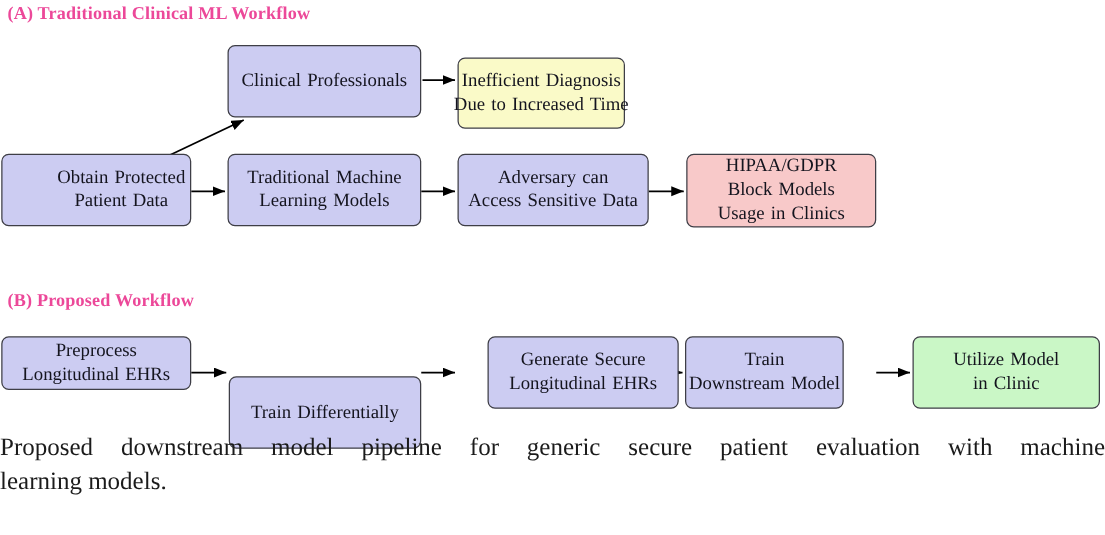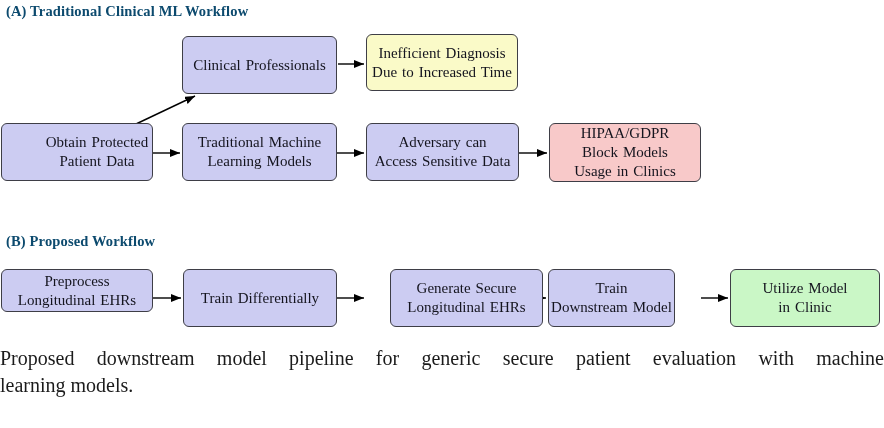--- a/index.html
+++ b/index.html
@@ -2,34 +2,34 @@
 <html><head>
 <meta charset="utf-8">
 <style>
   html, body { margin:0; padding:0; background:#ffffff; }
   body { width:884px; height:428px; font-family:"Liberation Serif", serif; }
   .fig { position:relative; width:884px; height:428px; background:#fff; overflow:hidden; }
 
   .arrows { position:absolute; left:0; top:0; pointer-events:none; }
   .arrow-line { stroke:#000000; stroke-width:1.4; }
 
-  .sec-label { position:absolute; font-weight:bold; font-size:14.5px; color:#0c4a6e; letter-spacing:0.15px; white-space:nowrap; }
+  .sec-label { position:absolute; font-weight:bold; font-size:14.5px; color:#ec4899; letter-spacing:0.15px; white-space:nowrap; }
   #label-a { left:6px; top:3px; }
   #label-b { left:6px; top:233px; }
 
   .node {
     position:absolute; box-sizing:border-box;
     border:1px solid #3e3e46; border-radius:6px;
     display:flex; flex-direction:column; justify-content:center; align-items:center;
     font-size:15px; line-height:19px; color:#14141e;
     text-align:center; word-spacing:0.08em; white-space:nowrap;
   }
   #n-obtain      { left:1px;   top:123px; width:152px; height:58px;padding-left:40px; }
   #n-clinical    { left:182px; top:36px;  width:155px; height:58px; }
-  #n-inefficient { left:366px; top:34px;  width:152px; height:57px; }
+  #n-inefficient { left:366px; top:46px;  width:134px; height:57px; }
   #n-traditional { left:182px; top:123px; width:155px; height:58px; }
   #n-adversary   { left:366px; top:123px; width:153px; height:58px; }
   #n-hipaa       { left:549px; top:123px; width:152px; height:59px; }
   #n-preprocess  { left:1px;   top:269px; width:152px; height:43px; }
   #n-traindp     { left:183px; top:269px; width:154px; height:58px; }
   #n-generate    { left:366px; top:269px; width:153px; height:58px; }
   #n-traindown   { left:548px; top:269px; width:127px; height:58px; }
   #n-utilize     { left:730px; top:269px; width:150px; height:58px; }
 
   .caption { position:absolute; left:0; top:345px; width:884px; font-size:20px; line-height:26.5px; color:#1b1b1b; }
@@ -90,21 +90,21 @@
     <div>Usage in Clinics</div>
   </div>
 
   <div class="sec-label" id="label-b">(B) Proposed Workflow</div>
 
   <div class="node" id="n-preprocess" style="background-color: rgb(204, 204, 242);">
     <div>Preprocess</div>
     <div>Longitudinal EHRs</div>
   </div>
 
-  <div class="node" id="n-traindp" style="background-color: rgb(204, 204, 242);">
+  <div class="node" id="n-traindp" style="background-color: rgb(204, 204, 242); margin-top: 32px;">
     <div>Train Differentially</div>
   </div>
 
   <div class="node" id="n-generate" style="background-color: rgb(204, 204, 242); margin-left: 24px;">
     <div>Generate Secure</div>
     <div>Longitudinal EHRs</div>
   </div>
 
   <div class="node" id="n-traindown" style="background-color: rgb(204, 204, 242);">
     <div>Train</div>

